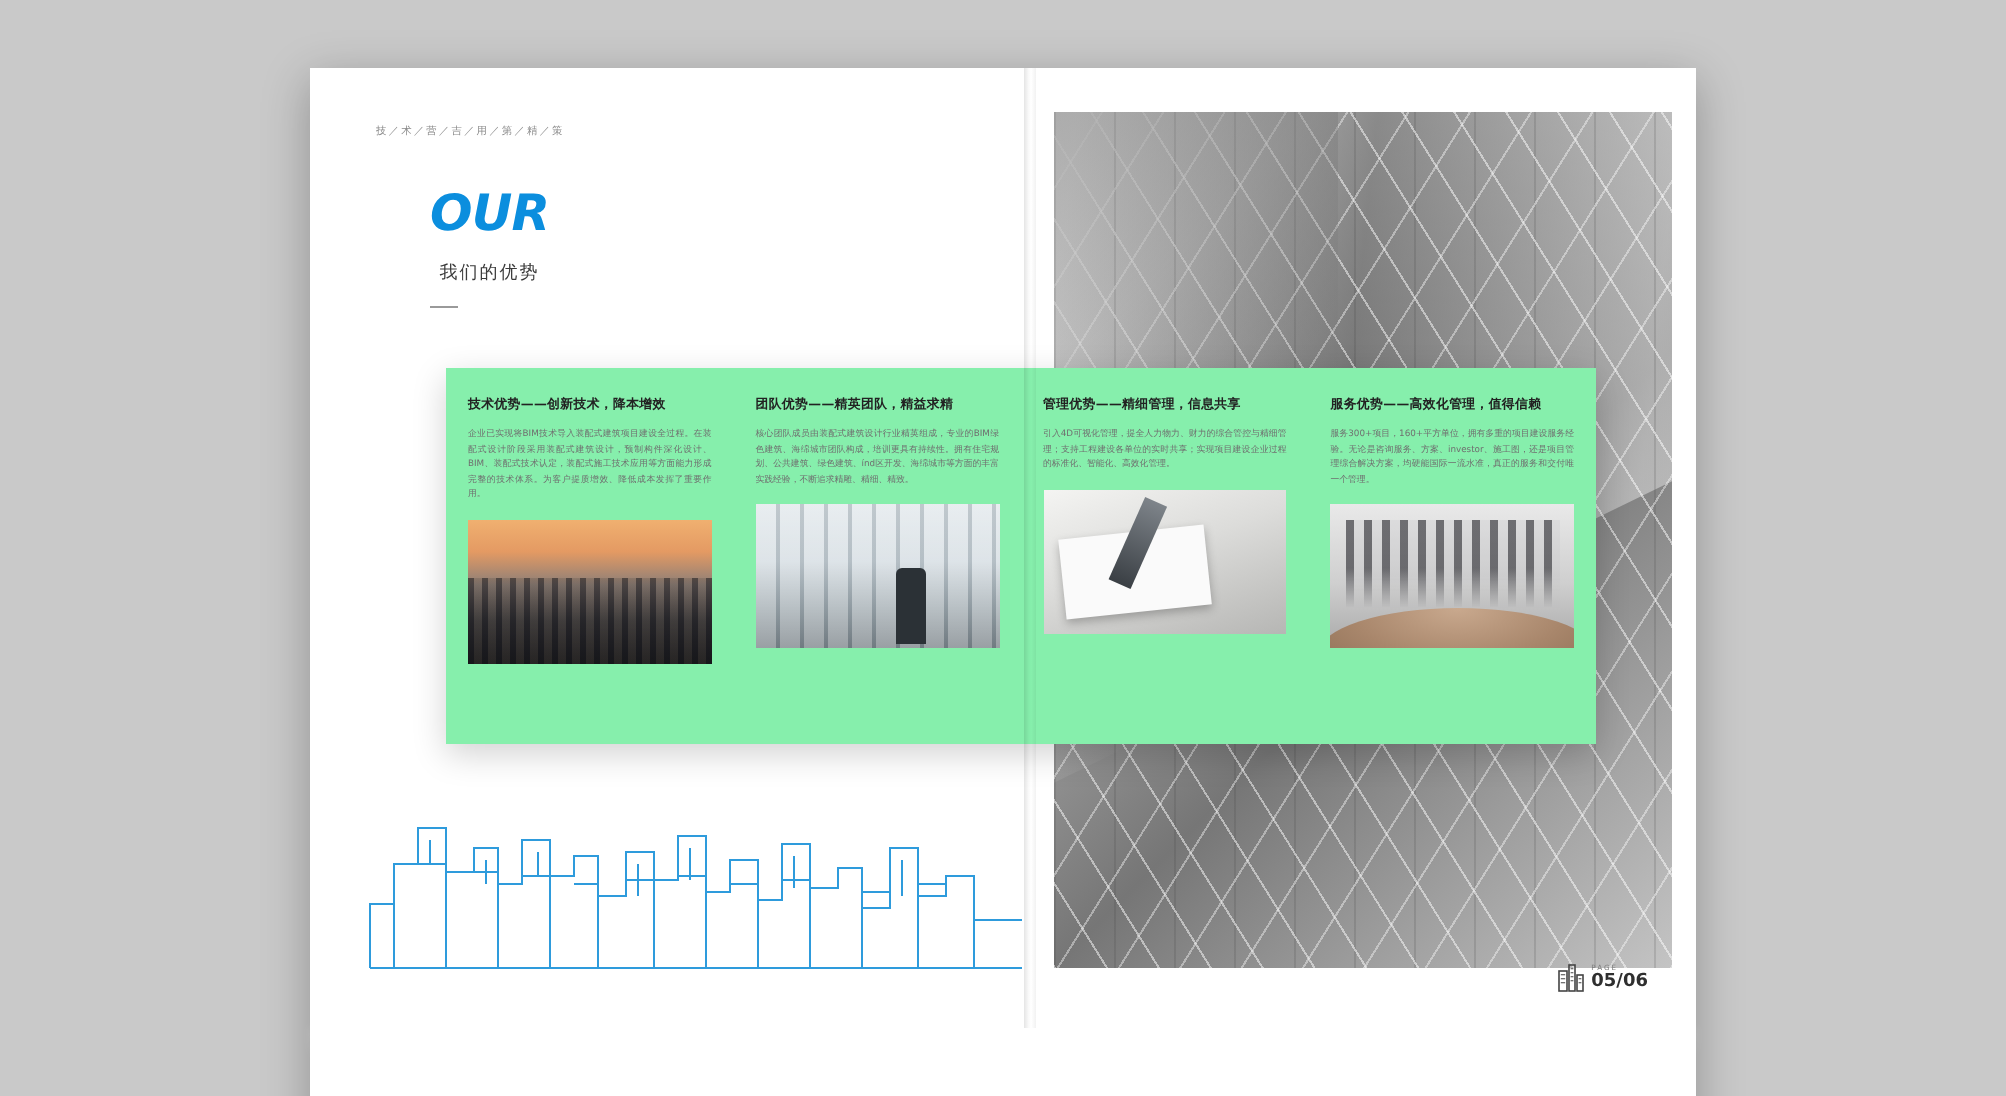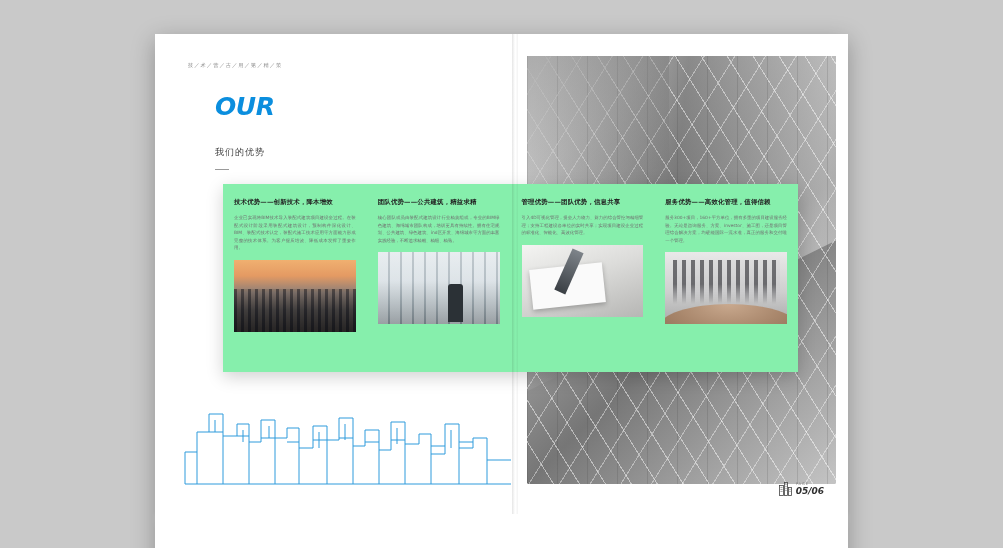--- a/index.html
+++ b/index.html
@@ -73,25 +73,26 @@
   .title-en {
     font-family: "DejaVu Sans", sans-serif;
     font-weight: 800;
     font-style: italic;
     color: #0b8ede;
     font-size: 25px;
     line-height: 26px;
     letter-spacing: -0.4px;
   }
   .title-cn {
-    margin-top: 26px;
+    margin-top: 10px;
     font-size: 9px;
     color: #3b3b3b;
     font-family: Liberation Sans, sans-serif;
     letter-spacing: 1px;
+    text-align: center;
   }
   .title-rule {
     margin-top: 10px;
     width: 14px;
     height: 1px;
     background: #9a9a9a;
   }
 
   
   .card {
@@ -258,21 +259,20 @@
   .pagemark .pn-label {
     font-size: 3.6px;
     color: #7d7d7d;
     letter-spacing: 1px;
     font-family: "DejaVu Sans", sans-serif;
     margin-bottom: 1px;
   }
   .pagemark .pn-num {
     font-family: "DejaVu Sans", sans-serif;
     font-weight: 800;
-    font-style: italic;
     font-size: 9px;
     color: #2f2f2f;
     line-height: 9px;
   }
 
   
   .skyline {
     position: absolute;
     left: 28px;
     bottom: 24px;
@@ -348,27 +348,27 @@
 
     <div class="card">
 
       <div class="col">
         <h4>技术优势——创新技术，降本增效</h4>
         <p>企业已实现将BIM技术导入装配式建筑项目建设全过程。在装配式设计阶段采用装配式建筑设计，预制构件深化设计、BIM、装配式技术认定，装配式施工技术应用等方面能力形成完整的技术体系。为客户提质增效、降低成本发挥了重要作用。</p>
         <div class="thumb thumb-city-sunset"></div>
       </div>
 
       <div class="col">
-        <h4>团队优势——公共建筑，精益求精</h4>
+        <h4>团队优势——精英团队，精益求精</h4>
         <p>核心团队成员由装配式建筑设计行业精英组成，专业的BIM绿色建筑、海绵城市团队构成，培训更具有持续性。拥有住宅规划、公共建筑、绿色建筑、índ区开发、海绵城市等方面的丰富实践经验，不断追求精雕、精细、精致。</p>
         <div class="thumb thumb-window-man"></div>
       </div>
 
       <div class="col">
-        <h4>管理优势——团队优势，信息共享</h4>
+        <h4>管理优势——精细管理，信息共享</h4>
         <p>引入4D可视化管理，提全人力物力、财力的综合管控与精细管理；支持工程建设各单位的实时共享；实现项目建设企业过程的标准化、智能化、高效化管理。</p>
         <div class="thumb thumb-writing"></div>
       </div>
 
       <div class="col">
         <h4>服务优势——高效化管理，值得信赖</h4>
         <p>服务300+项目，160+平方单位，拥有多重的项目建设服务经验。无论是咨询服务、方案、investor、施工图，还是项目管理综合解决方案，均硬能国际一流水准，真正的服务和交付唯一个管理。</p>
         <div class="thumb thumb-handcity"></div>
       </div>
 

